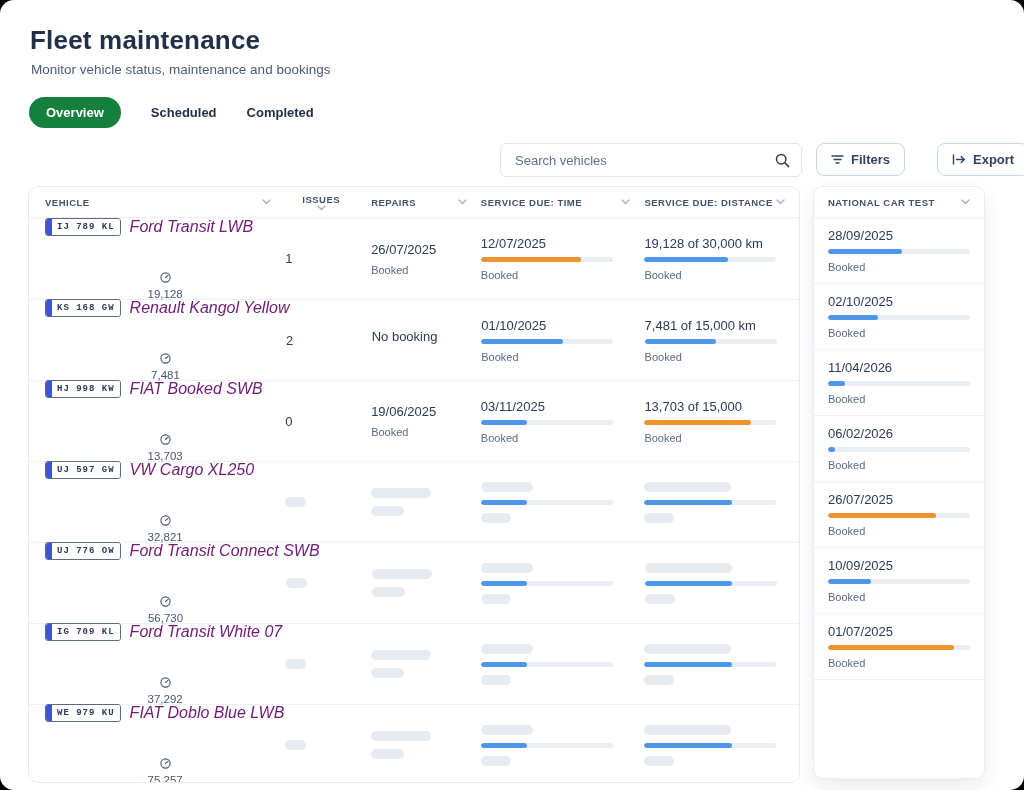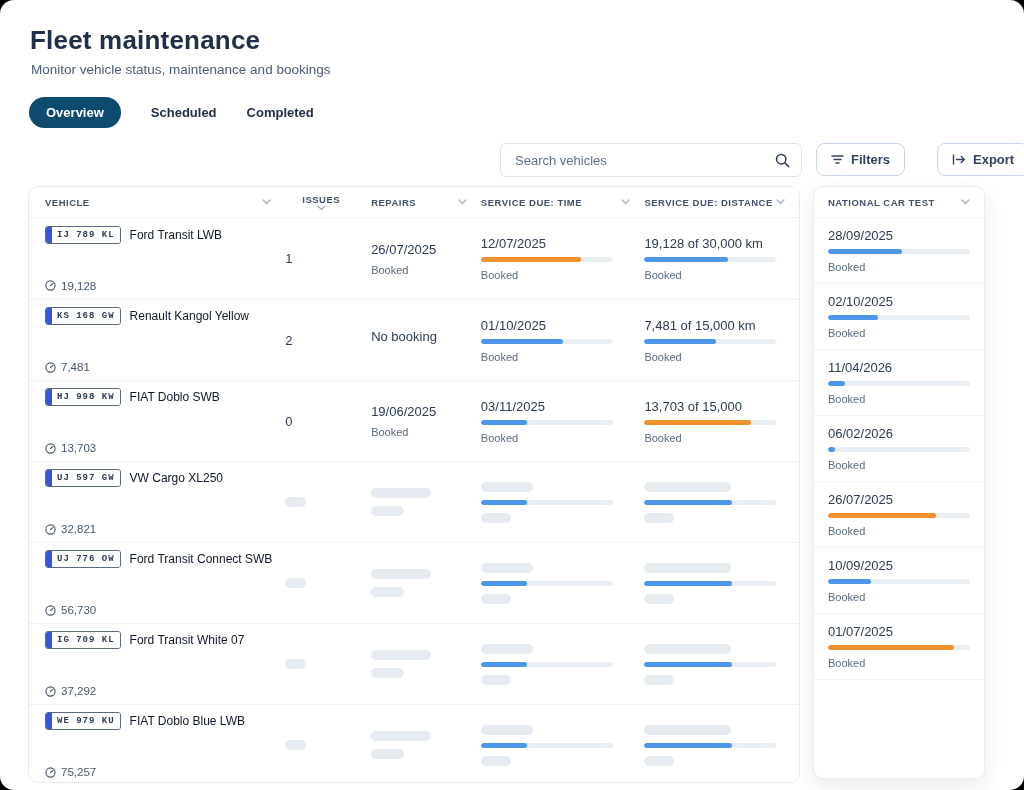--- a/index.html
+++ b/index.html
@@ -4,21 +4,21 @@
 <style>
   html,body{margin:0;padding:0;background:#000;}
   .page{position:relative;width:1024px;height:790px;background:#fff;border-radius:14px;
         overflow:hidden;font-family:"Liberation Sans",sans-serif;}
 
   
   .title{position:absolute;left:30px;top:25px;font-size:26px;font-weight:700;color:#222f48;letter-spacing:.2px;}
   .subtitle{position:absolute;left:31px;top:62px;font-size:13.5px;color:#4b5b76;}
   .tabs{position:absolute;left:29px;top:97px;display:flex;align-items:center;gap:30px;}
   .tab{font-size:13px;font-weight:700;color:#222f48;cursor:pointer;}
-  .tab.active{background:#0c4a6e;color:#fff;border-radius:16px;padding:8px 17px;}
+  .tab.active{background:#15803d;color:#fff;border-radius:16px;padding:8px 17px;}
 
   
   .search{position:absolute;left:500px;top:143px;width:302px;height:34px;box-sizing:border-box;
           border:1px solid #dfe5ee;border-radius:6px;background:#fff;display:flex;align-items:center;}
   .search input{border:none;outline:none;flex:1;margin-left:12px;font-size:13px;color:#2b3a55;
           font-family:"Liberation Sans",sans-serif;background:transparent;}
   .search input::placeholder{color:#5e6f8a;}
   .search .s-icon{margin-right:11px;display:flex;}
   .tbtn{position:absolute;top:143px;height:33px;box-sizing:border-box;border:1px solid #c8d5e8;border-radius:8px;
         background:#fff;display:flex;align-items:center;gap:7px;padding:0 14px;font-size:13px;font-weight:700;
@@ -41,22 +41,22 @@
 
   .trow{display:flex;height:81px;box-sizing:border-box;}
   .trow + .trow{border-top:1px solid #edf1f6;}
   .cell{display:flex;flex-direction:column;justify-content:center;box-sizing:border-box;}
 
   .veh-top{display:flex;align-items:center;gap:9px;}
   .plate{display:inline-flex;align-items:stretch;height:16px;border:1px solid #5a6a84;border-radius:3px;overflow:hidden;flex:0 0 auto;}
   .plate-band{width:6px;background:#3a55d9;}
   .plate-text{font-family:"Liberation Mono",monospace;font-size:9px;font-weight:700;color:#2b3a55;
         padding:0 5px;display:flex;align-items:center;letter-spacing:1px;background:#fff;white-space:nowrap;}
-  .veh-name{font-size:12px;color:#0f172a;font-weight:500;white-space:nowrap;}
-  .veh-odo{display:flex;align-items:center;gap:5px;font-size:11.5px;color:#47566f;margin-top:20px;}
+  .veh-name{font-size:16px;color:#701a75;font-weight:500;white-space:nowrap;font-style:italic;}
+  .veh-odo{display:flex;align-items:center;gap:5px;font-size:11.5px;color:#47566f;margin-top:20px;flex-direction:column;}
 
   .num{font-size:13px;color:#2b3a55;}
   .date{font-size:13px;color:#2b3a55;font-weight:500;margin-bottom:3px;white-space:nowrap;}
   .status{font-size:11px;color:#5a6a85;margin-top:4px;}
   .track{width:132px;height:5px;background:#e9eef5;border-radius:3px;margin:3px 0;overflow:hidden;}
   .fill{height:100%;border-radius:3px;}
   .fill.blue{background:#4d96e9;}
   .fill.orange{background:#f0922d;}
 
   
@@ -267,21 +267,21 @@
 
     </div>
   </div>
         <div class="trow">
     <div class="cell w0">
       <div class="veh-top">
         <span class="plate">
           <span class="plate-band"></span>
           <span class="plate-text">HJ 998 KW</span>
         </span>
-        <span class="veh-name">FIAT Doblo SWB</span>
+        <span class="veh-name">FIAT Booked SWB</span>
       </div>
       <div class="veh-odo">
         <span style="display:flex;">
           <svg width="11" height="11" viewBox="0 0 11 11">
                   <circle cx="5.5" cy="5.5" r="4.6" fill="none" stroke="#47566f" stroke-width="1.1"></circle>
                   <line x1="5.5" y1="5.5" x2="8" y2="3.4" stroke="#47566f" stroke-width="1.1" stroke-linecap="round"></line>
                 </svg>
         </span>
         <span>13,703</span>
       </div>

